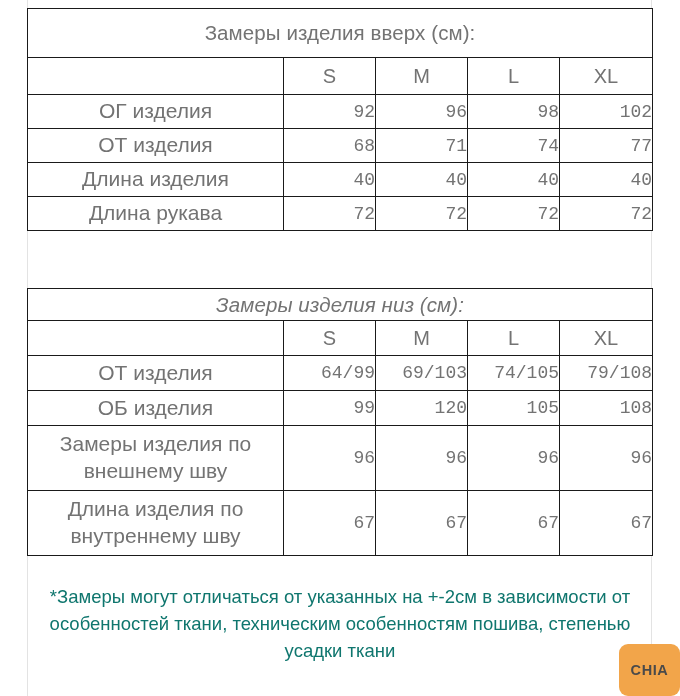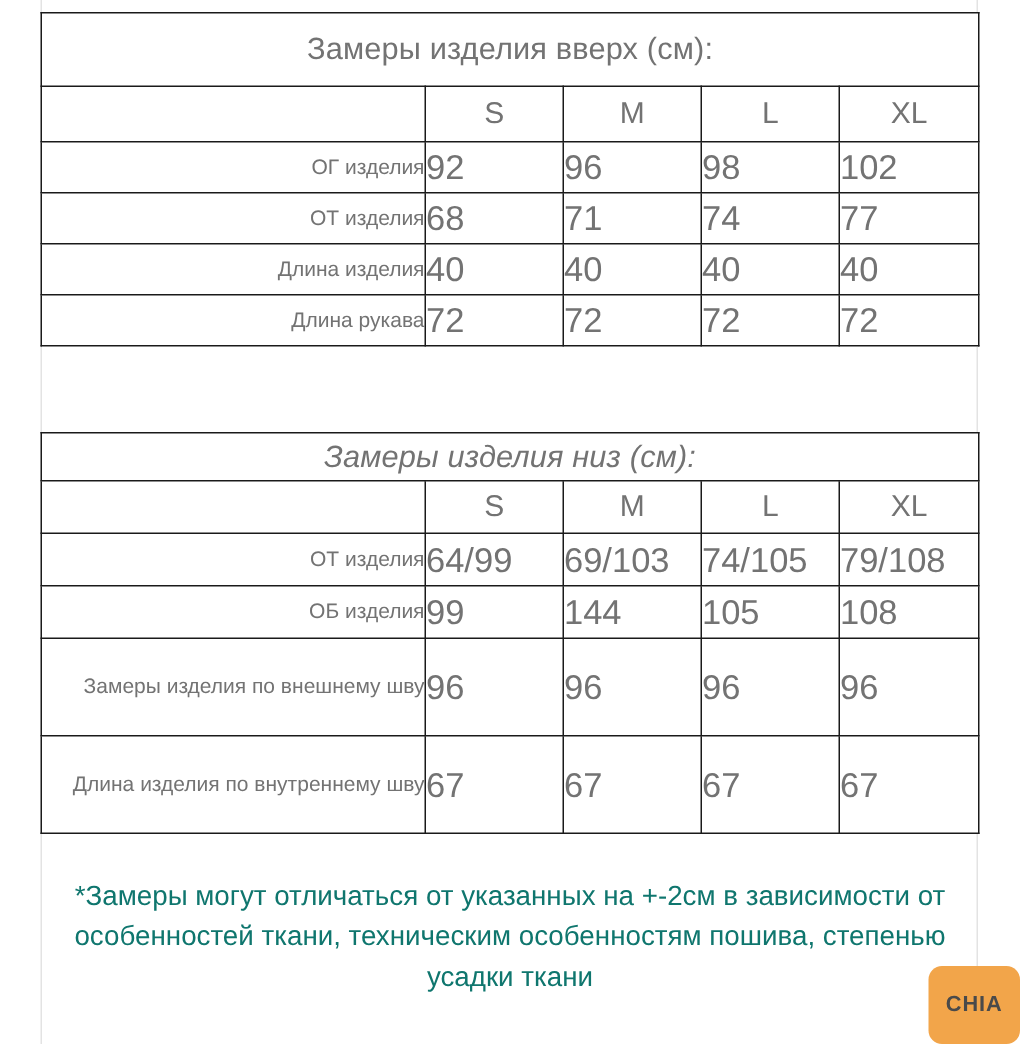--- a/index.html
+++ b/index.html
@@ -72,28 +72,29 @@
   #table-bottom .caption-cell { height: 31px; font-style: italic; }
 
   .sizehdr-cell {
     text-align: center;
     font-size: 20px;
     height: 36px;
   }
   #table-bottom .sizehdr-cell { height: 34px; }
 
   .row-label {
-    text-align: right;
-    font-size: 14px;
+    text-align: center;
+    font-size: 21px;
     padding-left: 7px;
     line-height: 1.28;
   }
   .row-value {
-    text-align: left;
-    font-size: 23px;
+    text-align: right;
+    font-size: 18px;
+    font-family: Liberation Mono, monospace;
   }
 
   #table-top td.row-label,
   #table-top td.row-value { height: 33px; }
 
   #table-bottom tr.r-single td { height: 34px; }
   #table-bottom tr.r-double td { height: 62px; }
   #table-bottom tr.r-double td.row-label { padding-top: 1px; padding-bottom: 1px; }
 
   
@@ -210,21 +211,21 @@
       <tr class="r-single">
         <td class="row-label">ОТ изделия</td>
         <td class="row-value">64/99</td>
         <td class="row-value">69/103</td>
         <td class="row-value">74/105</td>
         <td class="row-value">79/108</td>
       </tr>
       <tr class="r-single">
         <td class="row-label">ОБ изделия</td>
         <td class="row-value">99</td>
-        <td class="row-value">144</td>
+        <td class="row-value">120</td>
         <td class="row-value">105</td>
         <td class="row-value">108</td>
       </tr>
       <tr class="r-double">
         <td class="row-label">Замеры изделия по внешнему шву</td>
         <td class="row-value">96</td>
         <td class="row-value">96</td>
         <td class="row-value">96</td>
         <td class="row-value">96</td>
       </tr>

